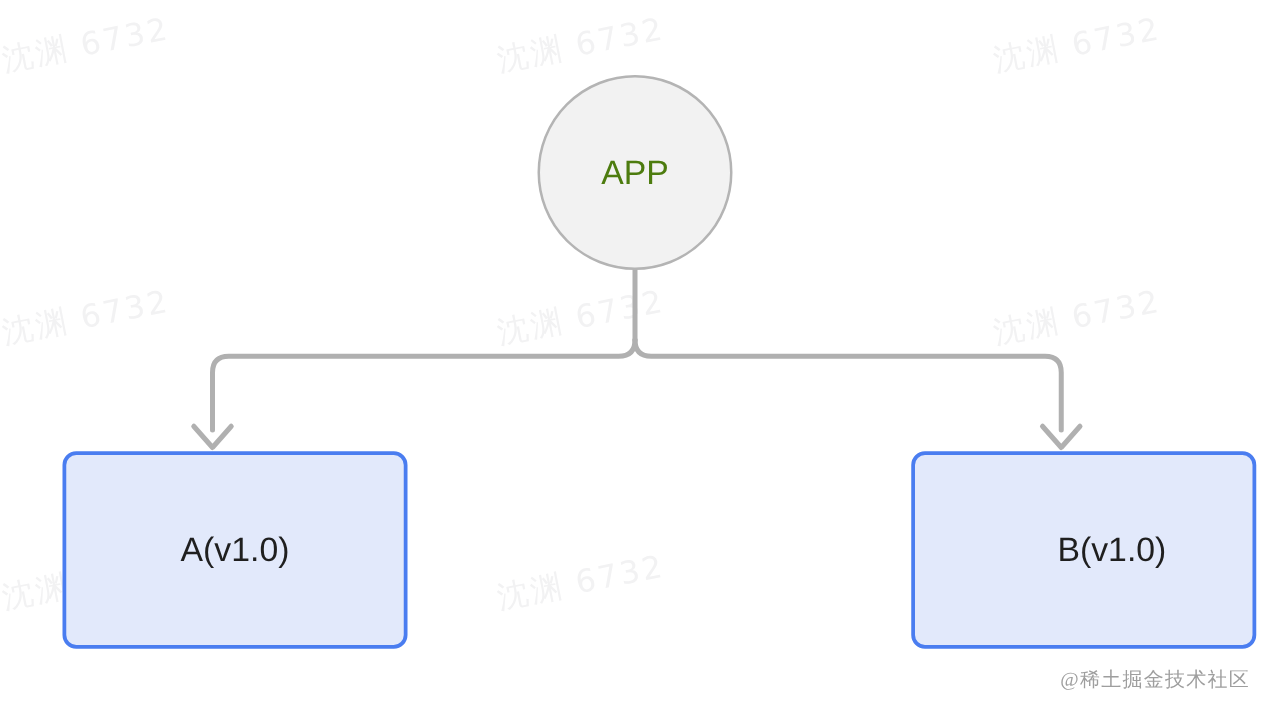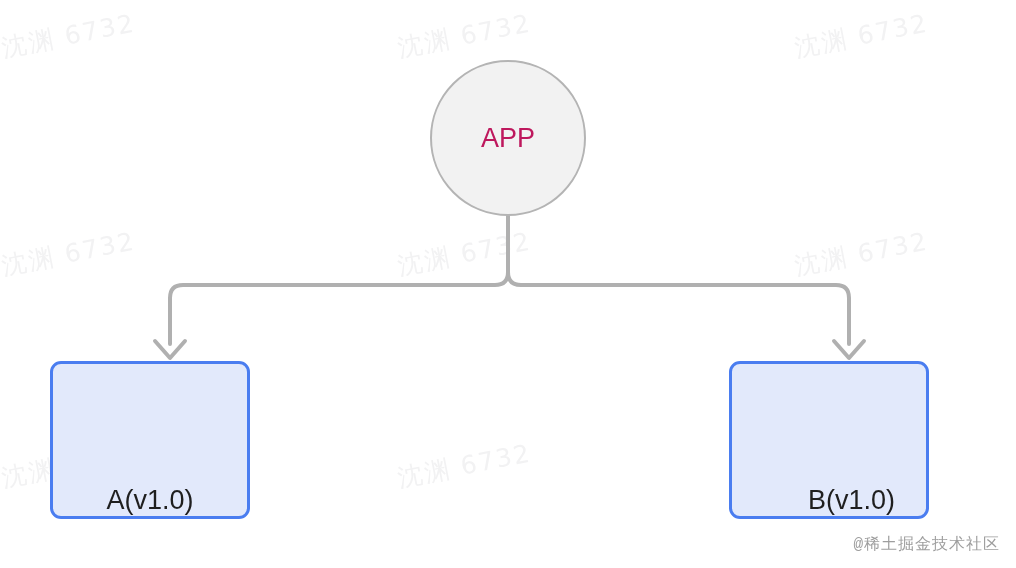--- a/index.html
+++ b/index.html
@@ -61,53 +61,53 @@
     background: #f2f2f2;
     border: 2px solid #b4b4b4;
     box-sizing: border-box;
     display: flex;
     align-items: center;
     justify-content: center;
     z-index: 3;
   }
   .node-circle .node-label {
     font-size: 27px;
-    color: #be185d;
+    color: #4d7c0f;
   }
 
   .node-box {
     position: absolute;
-    width: 200px;
+    width: 276px;
     height: 158px;
     border-radius: 11px;
     background: #e2e9fb;
     border: 3px solid #4a7df0;
     box-sizing: border-box;
     display: flex;
-    align-items: flex-end;
+    align-items: center;
     justify-content: center;
     z-index: 3;
   }
   .node-box.left  { left: 50px;  top: 361px; }
   .node-box.right { left: 729px; top: 361px; padding-left: 45px; }
   .node-box .node-label {
     font-size: 27px;
     color: #1f1f1f;
   }
 
   
   .attribution {
     position: absolute;
     right: 16px;
     bottom: 13px;
     font-size: 16px;
     color: #9e9e9e;
     letter-spacing: 1px;
     z-index: 4;
-    font-family: Liberation Mono, monospace;
+    font-family: Liberation Serif, serif;
   }
 </style>
 </head>
 <body>
 
 <div id="canvas">
 
   <div class="wm-layer">
       <div class="wm" style="left: 2px; top: 32px;">沈渊 6732</div>
       <div class="wm" style="left: 398px; top: 32px;">沈渊 6732</div>

